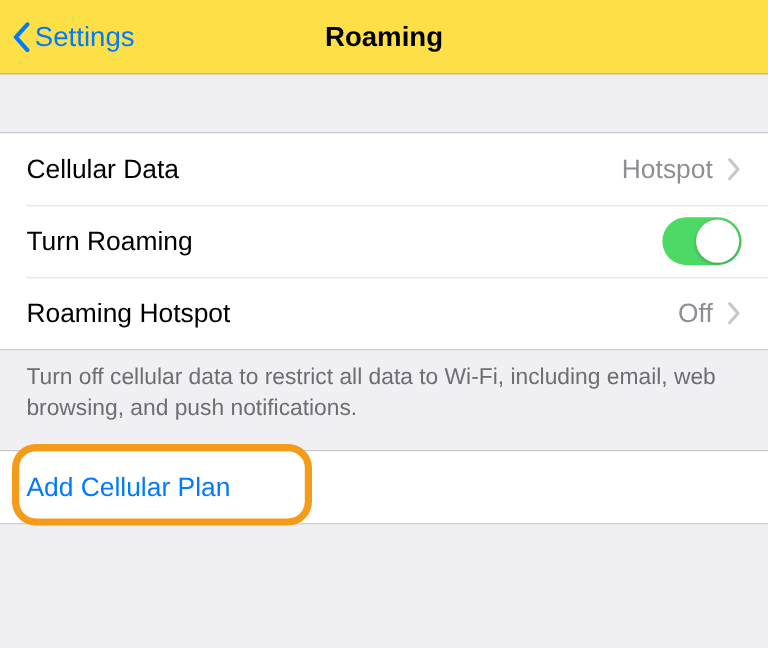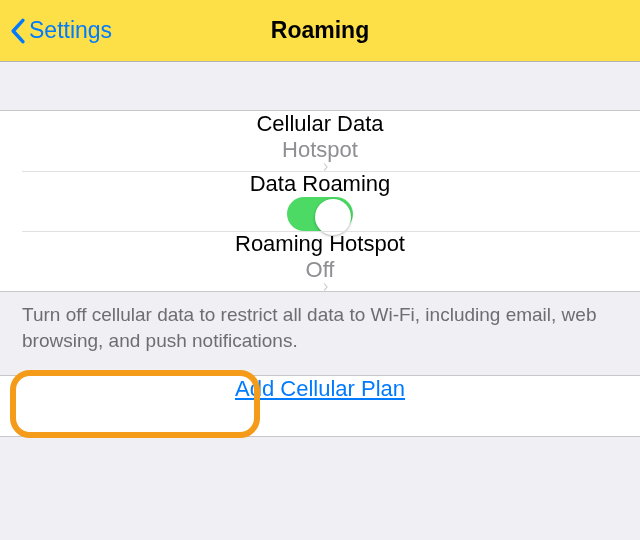--- a/index.html
+++ b/index.html
@@ -41,21 +41,20 @@
       border-top:1px solid #c8c7cc;
       border-bottom:1px solid #c8c7cc;
     }
     .row {
       display:flex; align-items:center;
       height:60px;
       padding:0 22px;
       font-size:22px;
       position:relative;
       cursor:pointer;
-      flex-direction:column;
     }
     .row + .row::before {
       content:"";
       position:absolute; left:22px; right:0; top:0;
       border-top:1px solid #e0e0e3;
     }
     .row .label { flex:1; color:#000; }
     .row .value { color:#8e8e93; font-size:22px; }
     .disclosure {
       width:12px; height:20px;
@@ -117,34 +116,34 @@
 
 <div class="group">
   <div class="row">
     <span class="label">Cellular Data</span>
     <span class="value">Hotspot</span>
     <svg class="disclosure" viewBox="0 0 12 20">
       <polyline points="2,2 9,10 2,18" fill="none" stroke="#c7c7cc" stroke-width="2.6" stroke-linecap="round" stroke-linejoin="round"></polyline>
     </svg>
   </div>
   <div class="row">
-    <span class="label">Data Roaming</span>
+    <span class="label">Turn Roaming</span>
     <span class="switch"></span>
   </div>
   <div class="row">
     <span class="label">Roaming Hotspot</span>
     <span class="value">Off</span>
     <svg class="disclosure" viewBox="0 0 12 20">
       <polyline points="2,2 9,10 2,18" fill="none" stroke="#c7c7cc" stroke-width="2.6" stroke-linecap="round" stroke-linejoin="round"></polyline>
     </svg>
   </div>
 </div>
 
 <div class="footer-note">Turn off cellular data to restrict all data to Wi-Fi, including email, web browsing, and push notifications.</div>
 
 <div class="gap2"></div>
 
 <div class="group highlight-wrap">
   <div class="row link-row">
-    <span class="label" style="color:#007aff;text-decoration:underline;">Add Cellular Plan</span>
+    <span class="label" style="color:#007aff;">Add Cellular Plan</span>
   </div>
   <div class="highlight-ring"></div>
 </div>
 
 </body></html>

